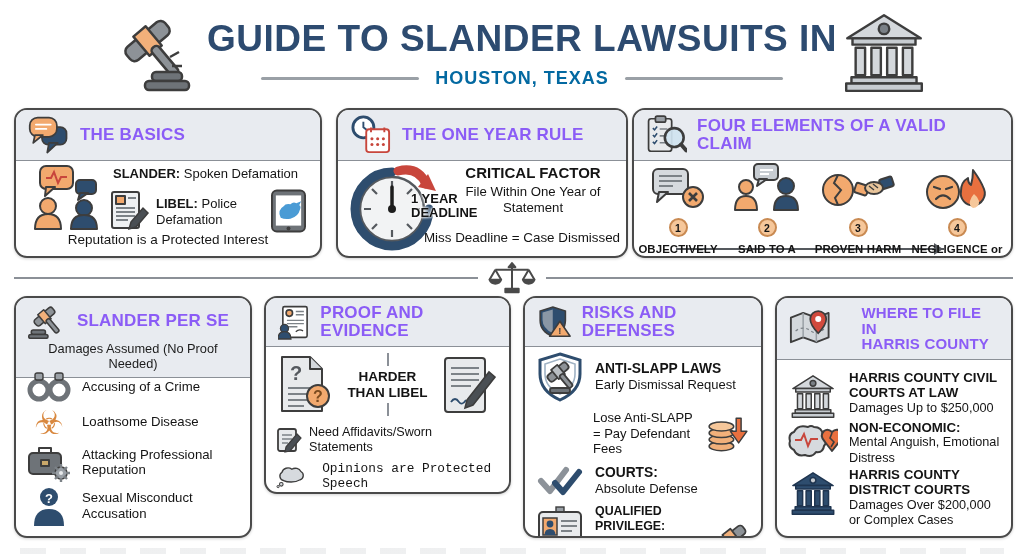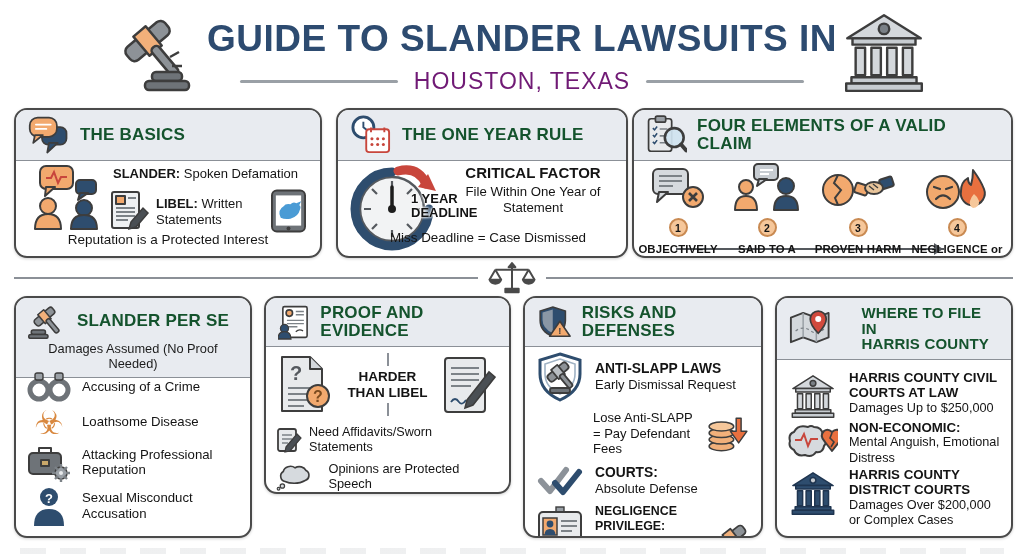--- a/index.html
+++ b/index.html
@@ -5,29 +5,29 @@
   * { margin:0; padding:0; box-sizing:border-box; }
   html,body { background:#ffffff; }
   body { font-family:"Liberation Sans","DejaVu Sans",sans-serif; color:#141414; }
   .canvas { position:relative; width:1024px; height:559px; background:#ffffff; overflow:hidden; }
 
   
   .htitles { position:absolute; left:196px; top:20px; width:652px; text-align:center; }
   .main-title { font-size:37px; font-weight:800; letter-spacing:.5px; color:#2d4b70; line-height:1.05; white-space:nowrap; }
   .sub-row { display:flex; align-items:center; justify-content:center; gap:16px; margin-top:9px; }
   .sub-line { width:158px; height:3px; background:#9aa0a6; border-radius:2px; }
-  .sub-title { font-size:23px; font-weight:400; letter-spacing:1px; color:#701a75; white-space:nowrap; }
+  .sub-title { font-size:18px; font-weight:700; letter-spacing:1px; color:#0369a1; white-space:nowrap; }
   .hicon { position:absolute; }
 
   
   .panel { position:absolute; background:#fff; border:2px solid #4a4a4a; border-radius:13px; overflow:hidden; box-shadow:0 1px 3px rgba(0,0,0,.18); }
   .phead { display:flex; align-items:center; gap:10px; background:#e8ebf0; border-bottom:1.5px solid #8b9097; padding:5px 12px; min-height:44px; }
   .phead-col { display:block; background:#e8ebf0; border-bottom:1.5px solid #8b9097; padding:4px 8px 6px; }
   .phead-row { display:flex; align-items:center; gap:9px; padding:1px 4px 0; }
-  .ptitle { font-weight:800; font-size:17px; color:#14532d; letter-spacing:.2px; line-height:1.05; }
+  .ptitle { font-weight:800; font-size:17px; color:#8b5cf6; letter-spacing:.2px; line-height:1.05; }
   .ptitle.sm { font-size:15px;margin-left:20px; }
   .psub { font-size:12.8px; color:#1c1c1c; text-align:center; margin-top:2px; }
   .pbody { position:absolute; left:0; right:0; bottom:0; }
 
   .b { font-weight:800; }
   .txt { font-size:13px; line-height:1.22; color:#161616; }
 
   
   .abs { position:absolute; }
   .basics-footer { position:absolute; left:0; right:0; bottom:9px; text-align:center; font-size:13.5px; color:#161616; }
@@ -148,21 +148,21 @@
       <svg class="abs" style="left:92px; top:34px;" width="42" height="42" viewBox="0 0 42 42">
         <g stroke="#3d3d3d" stroke-width="2" stroke-linejoin="round">
           <rect x="4" y="2" width="27" height="36" rx="2" fill="#eef0f2"></rect>
           <rect x="8" y="6" width="9" height="8" fill="#f2a96e"></rect>
         </g>
         <path d="M20 8 h8 M8 18 h19 M8 22 h19 M8 26 h19 M8 30 h12" stroke="#7c8287" stroke-width="1.8"></path>
         <path d="M23 32 L35 18 l5 5 L28 37 l-7 2 z" fill="#4a4f54" stroke="#3d3d3d" stroke-width="1.5"></path>
       </svg>
       <div class="abs txt" style="left:140px; top:40px; width:106px;">
         <span class="b">LIBEL:</span>
-        <span>Written Statements</span>
+        <span>Police Defamation</span>
       </div>
       <svg class="abs" style="left:254px; top:32px;" width="37" height="46" viewBox="0 0 38 46">
         <rect x="2" y="2" width="34" height="42" rx="5" fill="#6e7378" stroke="#3d3d3d" stroke-width="2"></rect>
         <rect x="6" y="7" width="26" height="31" fill="#ffffff"></rect>
         <path d="M11 30 q-4 -8 3 -12 q2 -3 7 -2 q3 -3 6 -1 l5 -2 -2 4 q2 1 1 4 q-2 8 -10 10 q-6 1 -10 -1 z" fill="#4a9bd5"></path>
         <circle cx="19" cy="41" r="2" fill="#3d3d3d"></circle>
       </svg>
       <div class="basics-footer">Reputation is a Protected Interest</div>
     </div>
   </section>
@@ -200,21 +200,21 @@
         <polygon points="70,26 88,30 80,13" fill="#c8463c"></polygon>
       </svg>
       <div class="abs badge" style="left:73px; top:36px;">
         <div>1 YEAR</div>
         <div>DEADLINE</div>
       </div>
       <div class="abs" style="left:116px; top:8px; width:158px;">
         <div class="critical-label">CRITICAL FACTOR</div>
         <div class="critical-text">File Within One Year of Statement</div>
       </div>
-      <div class="abs miss-text" style="left:40px; top:74px; width:220px;">Miss Deadline = Case Dismissed</div>
+      <div class="abs miss-text" style="left:74px; top:74px; width:220px;">Miss Deadline = Case Dismissed</div>
     </div>
   </section>
 
   <section class="panel" style="left:632px; top:108px; width:381px; height:150px;">
     <div class="phead">
       <svg width="42" height="40" viewBox="0 0 48 46">
         <g stroke="#3d3d3d" stroke-width="2" stroke-linejoin="round">
           <rect x="3" y="4" width="27" height="38" rx="3" fill="#e8eaec"></rect>
           <rect x="11" y="1" width="12" height="7" rx="2" fill="#9aa0a6"></rect>
         </g>
@@ -417,21 +417,21 @@
         </svg>
       </div>
       <div class="lrow" style="gap:7px;">
         <svg width="26" height="26" viewBox="0 0 26 26">
           <rect x="2" y="2" width="18" height="22" rx="2" fill="#e8eaec" stroke="#3d3d3d" stroke-width="1.8"></rect>
           <path d="M6 8 h10 M6 12 h10 M6 16 h6" stroke="#7c8287" stroke-width="1.5"></path>
           <path d="M10 20 L21 7 l4 4 -11 13 -5 1 z" fill="#4a4f54" stroke="#3d3d3d" stroke-width="1.2"></path>
         </svg>
         <span class="ltext" style="font-size:12.6px;">Need Affidavits/Sworn Statements</span>
       </div>
-      <div class="lrow" style="gap:16px;">
+      <div class="lrow" style="gap:16px;font-family:Liberation Mono, monospace;">
         <svg width="38" height="30" viewBox="0 0 40 32">
           <path d="M10 22 a6 6 0 0 1 -2 -11 a8 7 0 0 1 13 -4 a8 7 0 0 1 12 3 a6 6 0 0 1 -1 11 q-5 3 -12 3 q-6 0 -10 -2 z" fill="#d6dade" stroke="#3d3d3d" stroke-width="1.8"></path>
           <circle cx="7" cy="27" r="2.4" fill="#d6dade" stroke="#3d3d3d" stroke-width="1.4"></circle>
           <circle cx="2.8" cy="30" r="1.5" fill="#d6dade" stroke="#3d3d3d" stroke-width="1.2"></circle>
         </svg>
         <span class="ltext" style="font-size:12.8px;">Opinions are Protected Speech</span>
       </div>
       <div class="figcols">
         <div class="figcol">
           <svg width="30" height="32" viewBox="0 0 30 32">
@@ -513,21 +513,21 @@
           <svg width="46" height="36" viewBox="0 0 46 36">
             <rect x="19" y="1" width="8" height="8" fill="#9aa0a6" stroke="#3d3d3d" stroke-width="1.4"></rect>
             <rect x="2" y="6" width="42" height="28" rx="4" fill="#e8eaec" stroke="#3d3d3d" stroke-width="2"></rect>
             <rect x="6" y="12" width="14" height="17" fill="#f2a96e" stroke="#3d3d3d" stroke-width="1.5"></rect>
             <circle cx="13" cy="18" r="3.4" fill="#2e4d6e"></circle>
             <path d="M7.5 29 q0 -6 5.5 -6 q5.5 0 5.5 6 z" fill="#2e4d6e"></path>
             <path d="M24 15 h16 M24 20 h16 M24 25 h11" stroke="#7c8287" stroke-width="2"></path>
           </svg>
         </span>
         <span style="width:128px;">
-          <div class="lab" style="font-size:12.4px;">NEGLIGENCE PRIVILEGE:</div>
+          <div class="lab" style="font-size:12.4px;">QUALIFIED PRIVILEGE:</div>
           <div class="sub" style="font-size:12.8px;">Employee Reviews, Police Reports</div>
         </span>
         <svg style="position:absolute; right:0; bottom:-2px;" width="46" height="44" viewBox="0 0 50 48">
           <g stroke="#3d3d3d" stroke-width="2" stroke-linejoin="round">
             <g transform="rotate(-38 30 18)">
               <rect x="12" y="12" width="34" height="11" rx="4" fill="#8d9297"></rect>
               <rect x="23" y="9" width="11" height="17" fill="#f2b07a"></rect>
               <rect x="26" y="23" width="6" height="22" rx="3" fill="#8d9297"></rect>
             </g>
             <path d="M10 30 l6 -4 M8 38 h7 M12 45 l5 -3" fill="none" stroke-width="1.8"></path>

